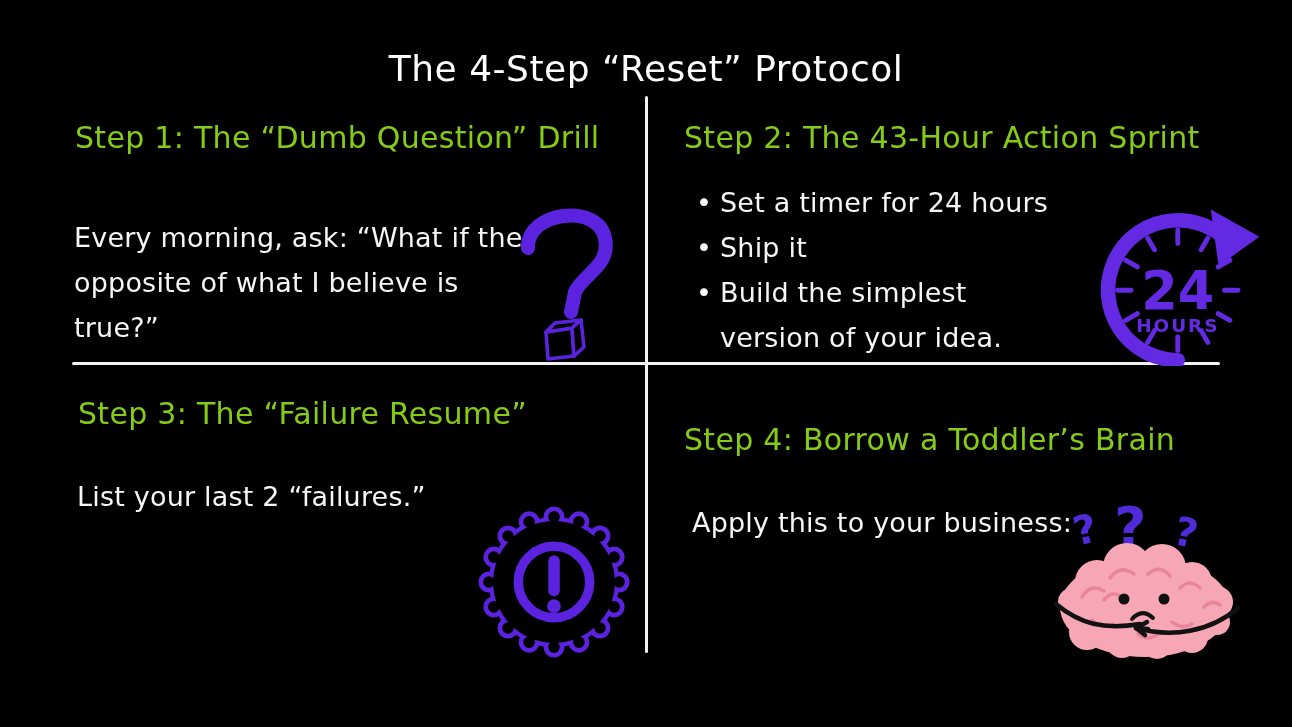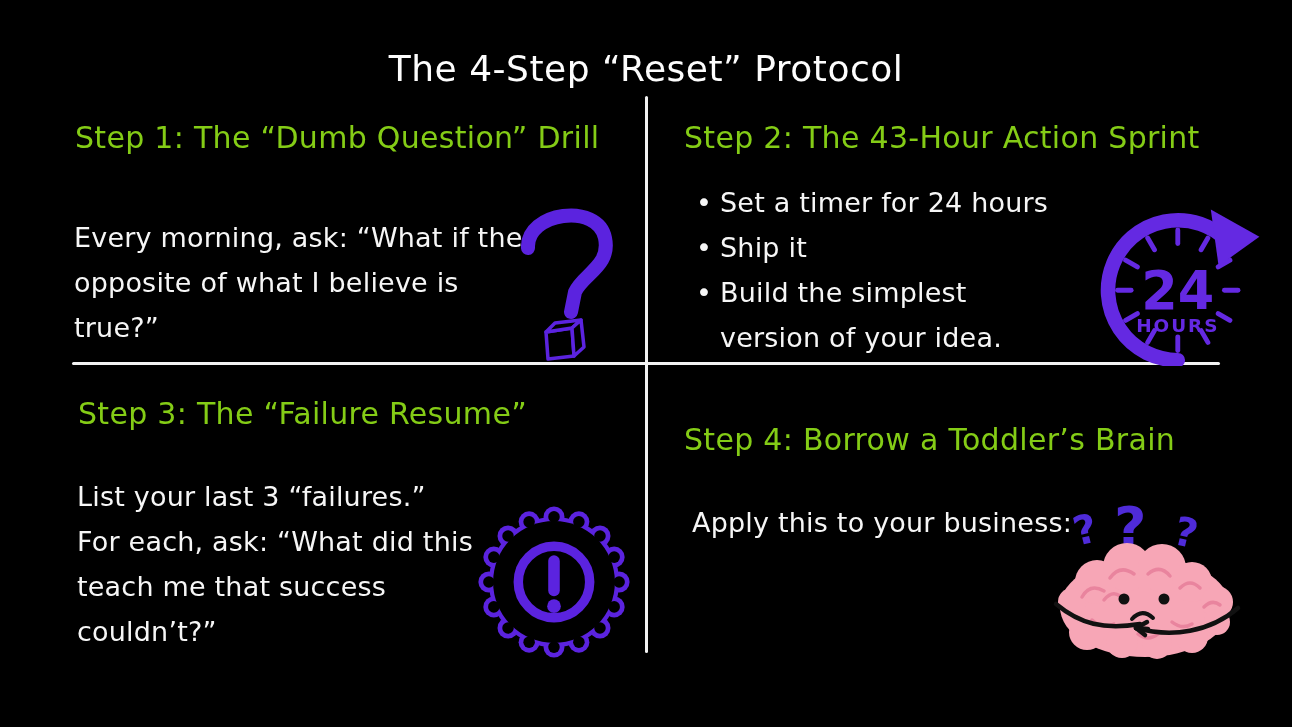--- a/index.html
+++ b/index.html
@@ -83,22 +83,21 @@
       <path d="M 100 169 A 72 72 0 1 1 151 46" fill="none" stroke="#6429e2" stroke-width="15" stroke-linecap="round"></path>
       <polygon points="134,14 184,42 142,72" fill="#6429e2"></polygon>
       <text x="100" y="116" text-anchor="middle" font-family="DejaVu Sans, sans-serif" font-weight="bold" font-size="54" fill="#6429e2">24</text>
       <text x="100" y="140" text-anchor="middle" font-family="DejaVu Sans, sans-serif" font-weight="bold" font-size="19" letter-spacing="2" fill="#6429e2">HOURS</text>
     </svg>
   </div>
 
   <div>
     <div class="heading" style="left:78px;top:396px;">Step 3: The “Failure Resume”</div>
     <div class="body-text" style="left:77px;top:474px;width:420px;">
-      <div>List your last 3 “failures.”</div>
-      <div>For each, ask: “What did this teach me that success couldn’t?”</div>
+      <div>List your last 2 “failures.”</div>
     </div>
     <svg class="icon" style="left:470px;top:498px;" width="168" height="168" viewBox="0 0 160 160">
       <g fill="#5b23df">
         <circle cx="142" cy="80" r="10"></circle>
           <circle cx="137.3" cy="103.7" r="10"></circle>
         <circle cx="123.8" cy="123.8" r="10"></circle>
           <circle cx="103.7" cy="137.3" r="10"></circle>
         <circle cx="80" cy="142" r="10"></circle>
           <circle cx="56.3" cy="137.3" r="10"></circle>
         <circle cx="36.2" cy="123.8" r="10"></circle>

